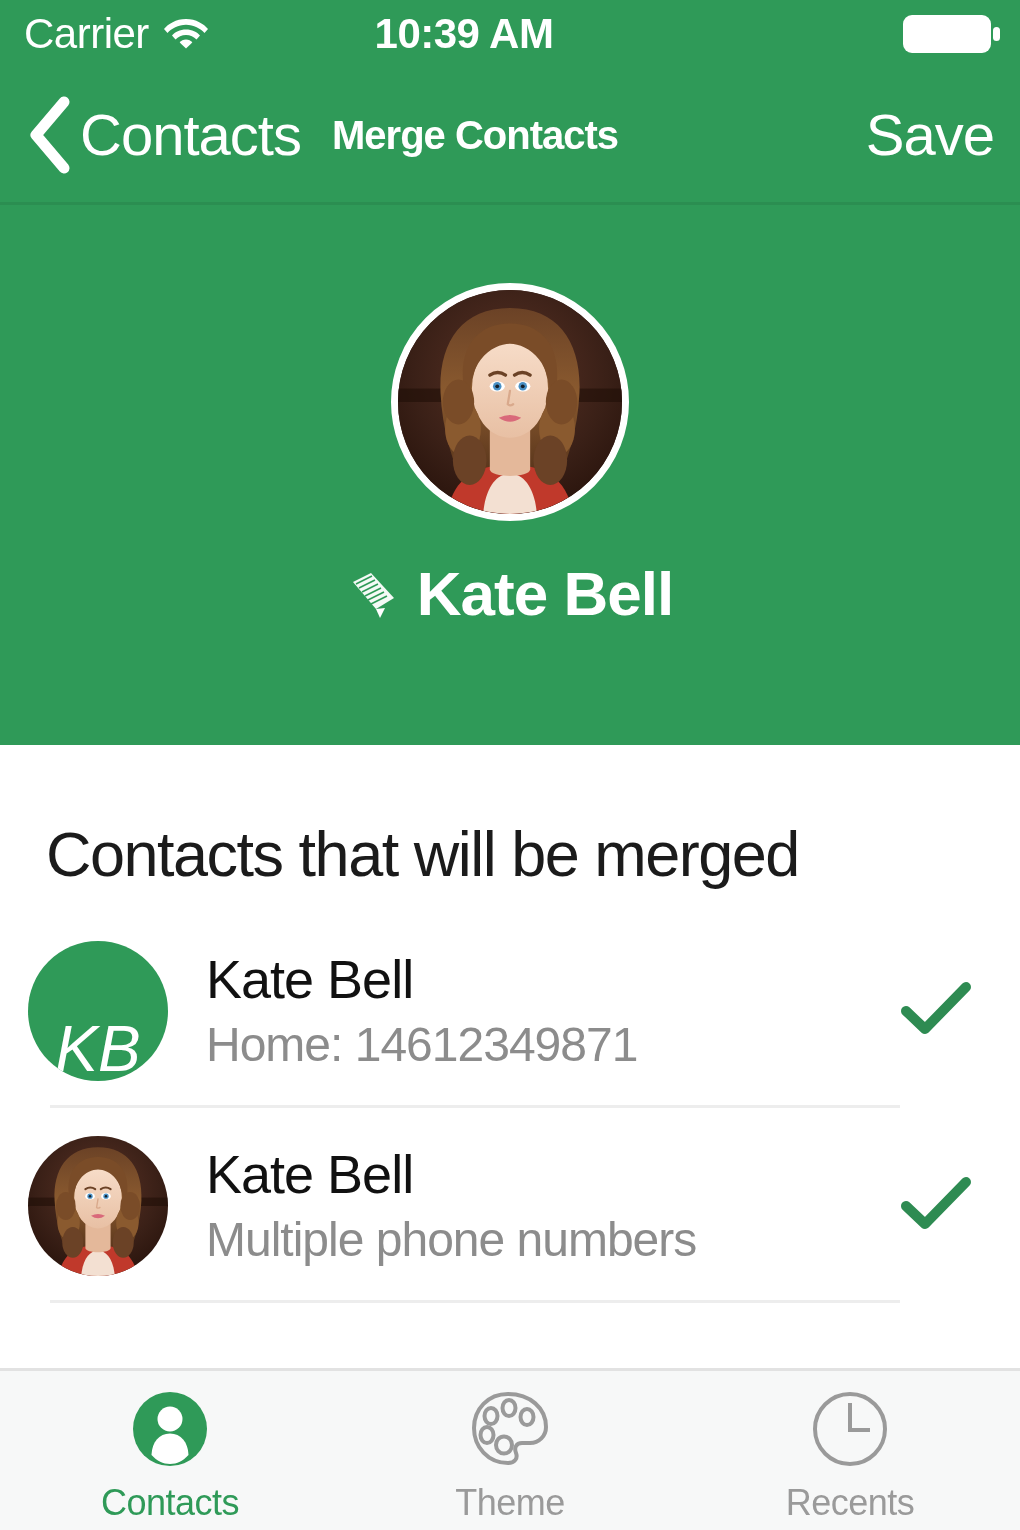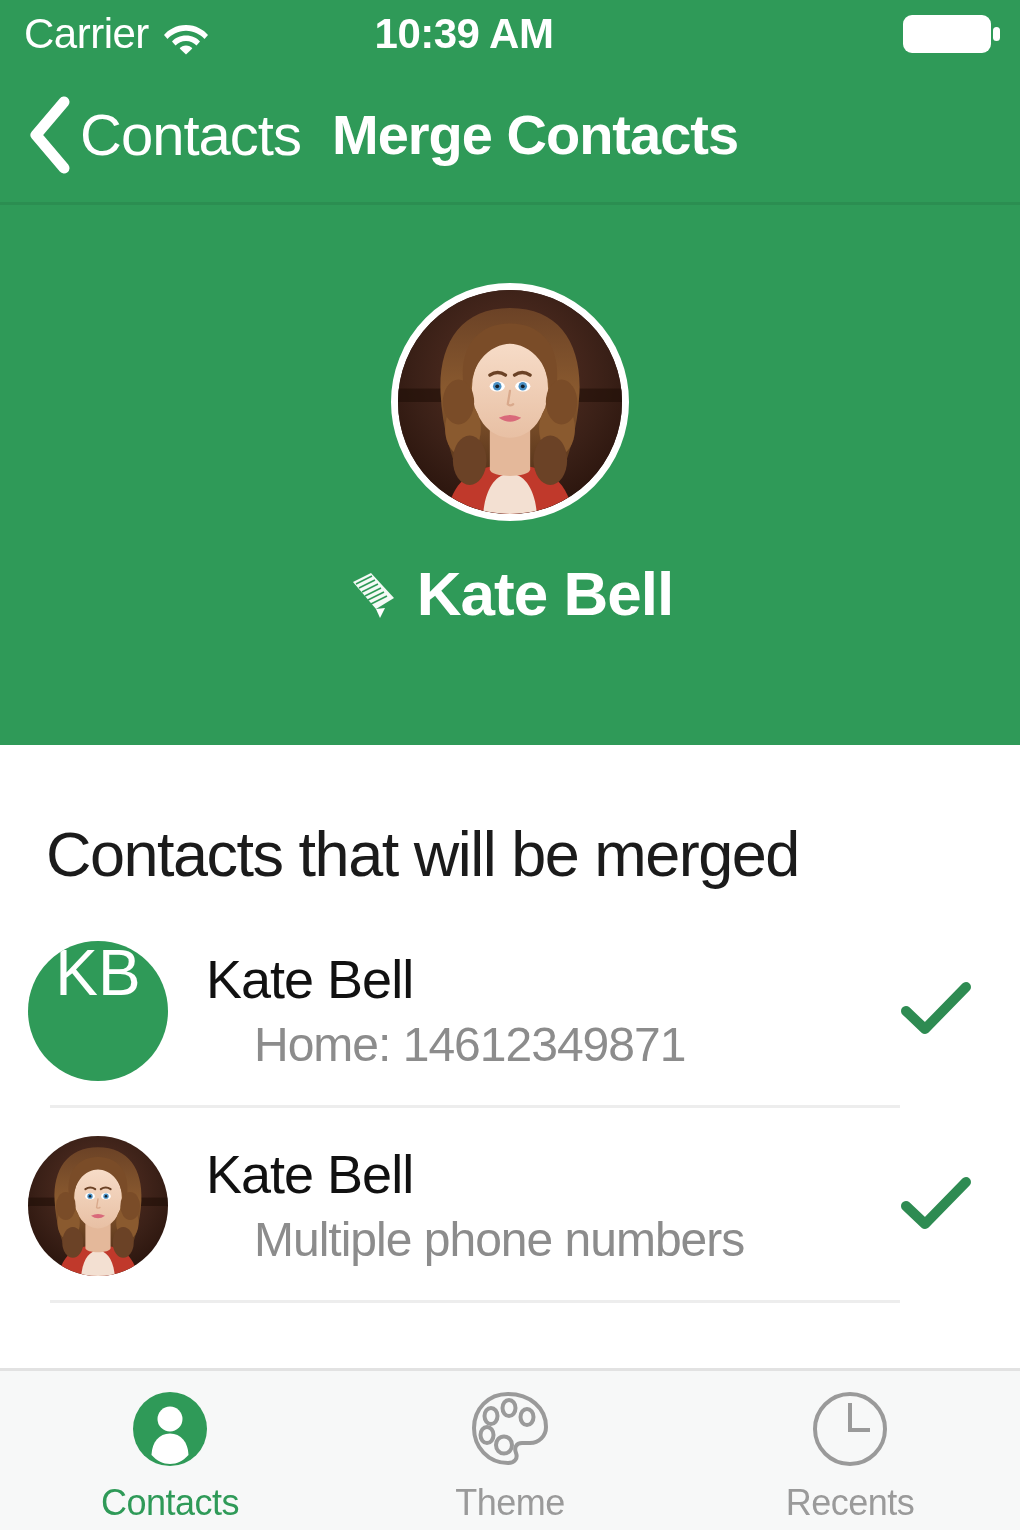--- a/index.html
+++ b/index.html
@@ -10,21 +10,21 @@
     overflow:hidden;
   }
   #app { position:relative; width:1020px; height:1530px; background:#fff; }
 
   
   .statusbar{
     position:absolute; left:0; top:0; width:1020px; height:68px;
     background:#2F9A58; color:#fff;
     display:flex; align-items:center;
   }
-  .sb-left{ position:absolute; left:24px; display:flex; align-items:flex-end; gap:14px; }
+  .sb-left{ position:absolute; left:24px; display:flex; align-items:flex-start; gap:14px; }
   .sb-carrier{ font-size:42px; font-weight:400; letter-spacing:-0.5px; line-height:1; }
   .sb-center{ position:absolute; left:0; width:928px; text-align:center; font-size:42px; font-weight:700; letter-spacing:-0.5px; }
   .sb-right{ position:absolute; right:18px; display:flex; align-items:center; }
 
   .wifi{ display:block; }
   .batt{ display:block; }
 
   
   .navbar{
     position:absolute; left:0; top:68px; width:1020px; height:137px;
@@ -32,21 +32,21 @@
     border-bottom:3px solid #2B8E51;
   }
   .nav-back{
     position:absolute; left:26px; top:50%; transform:translateY(-50%);
     display:flex; align-items:center; gap:8px; cursor:pointer;
   }
   .chev{ display:block; }
   .nav-back-label{ color:#fff; font-size:58px; font-weight:400; letter-spacing:-1px; line-height:1; }
   .nav-title{
     position:absolute; left:332px; top:50%; transform:translateY(-50%);
-    color:#fff; font-size:56px; font-weight:700; letter-spacing:-1px; line-height:1;
+    color:#fff; font-size:40px; font-weight:700; letter-spacing:-1px; line-height:1;
     white-space:nowrap;
   }
   .nav-save{
     position:absolute; right:26px; top:50%; transform:translateY(-50%);
     color:#fff; font-size:58px; font-weight:400; letter-spacing:-1px; line-height:1;
     cursor:pointer;
   }
 
   
   .hero{
@@ -83,27 +83,27 @@
   .rows{ position:absolute; left:0; top:168px; width:1020px; }
   .row{
     position:relative; height:195px; display:flex; align-items:center; cursor:pointer;
   }
   .row-sep{
     position:absolute; left:50px; right:120px; bottom:0; height:3px; background:#EDEDED;
   }
   .row-avatar{
     margin-left:28px; width:140px; height:140px; border-radius:50%;
     overflow:hidden; position:relative; flex:none;
-    display:flex; align-items:flex-start; justify-content:center;
+    display:flex; align-items:flex-end; justify-content:center;font-style:italic;
   }
   .row-avatar.initials{ background:#2F9A58; }
   .row-initials{ color:#fff; font-size:64px; font-weight:400; letter-spacing:0px; line-height:1; }
   .row-text{ margin-left:38px; display:flex; flex-direction:column; gap:12px; flex:1; min-width:0; }
   .row-name{ font-size:54px; font-weight:400; color:#111; letter-spacing:-1px; line-height:1.05; }
-  .row-sub{ font-size:48px; font-weight:400; color:#8C8C8C; letter-spacing:-1px; line-height:1.05;margin-left:48px; }
+  .row-sub{ font-size:48px; font-weight:400; color:#8C8C8C; letter-spacing:-1px; line-height:1.05; }
   .row-check{ margin-right:48px; flex:none; }
 
   
   .tabbar{
     position:absolute; left:0; bottom:0; width:1020px; height:162px;
     background:#F7F8F8; border-top:3px solid #E2E2E2;
     display:flex;
   }
   .tab{
     flex:1; display:flex; flex-direction:column; align-items:center; justify-content:center;
@@ -143,20 +143,21 @@
   <div class="navbar">
     <div class="nav-back">
       <span>
         <svg class="chev" width="46" height="78" viewBox="0 0 46 78">
           <path d="M38 6 L10 39 L38 72" fill="none" stroke="#ffffff" stroke-width="11" stroke-linecap="round" stroke-linejoin="round"></path>
         </svg>
       </span>
       <span class="nav-back-label">Contacts</span>
     </div>
     <div class="nav-title">Merge Contacts</div>
+    <div class="nav-save">Save</div>
   </div>
 
   <div class="hero">
     <div class="hero-avatar">
       <svg class="portrait" viewBox="0 0 100 100" preserveAspectRatio="xMidYMid slice">
         <defs>
           <radialGradient id="bgG" cx="50%" cy="38%" r="72%">
             <stop offset="0%" stop-color="#5b3326"></stop>
             <stop offset="60%" stop-color="#3a2017"></stop>
             <stop offset="100%" stop-color="#241009"></stop>

